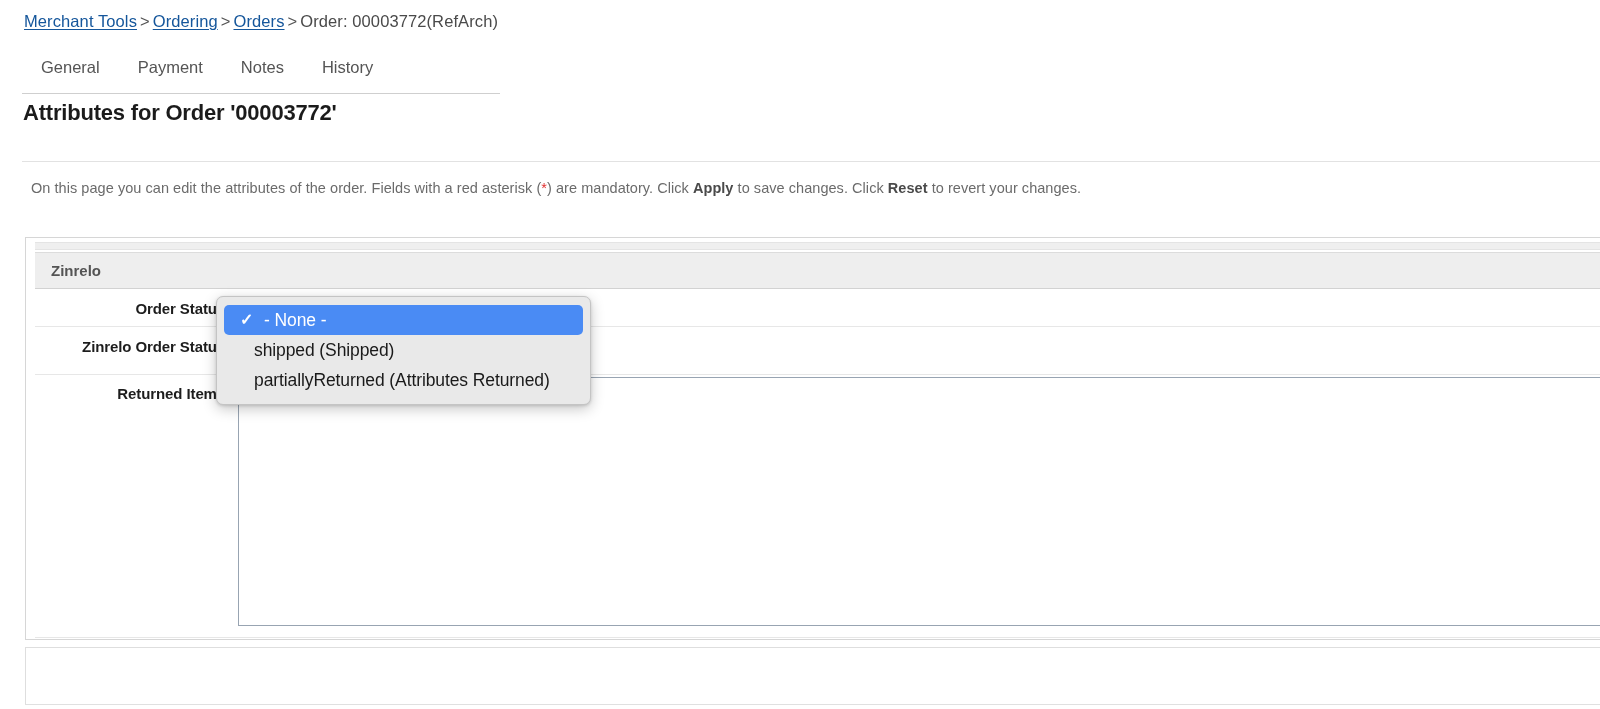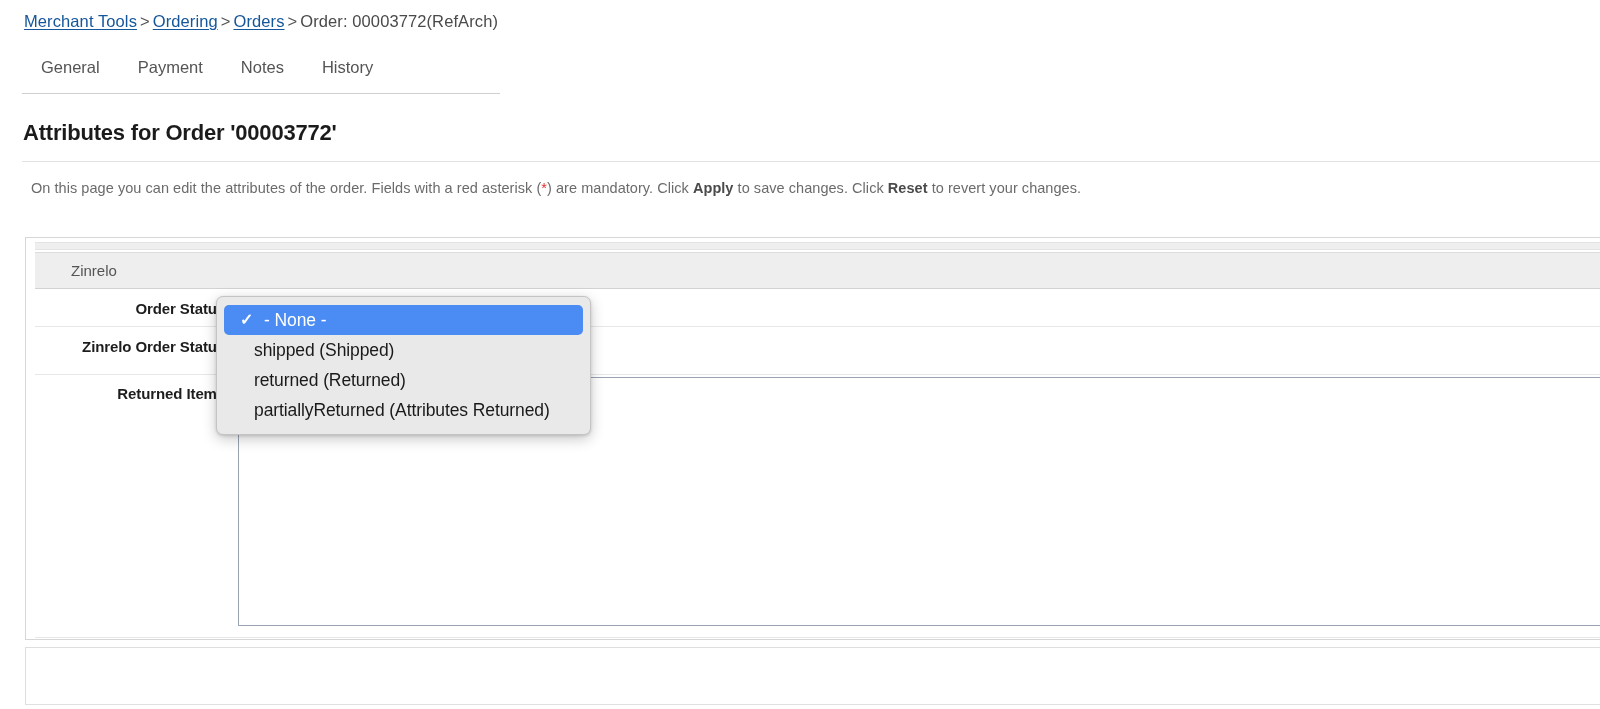--- a/index.html
+++ b/index.html
@@ -76,21 +76,21 @@
     border: 1px solid #cfcfcf;
     border-bottom: 1px solid #ffffff;
     border-top-left-radius: 6px;
     border-top-right-radius: 6px;
   }
 
   
   .page-title {
     position: absolute;
     left: 23px;
-    top: 120px;
+    top: 100px;
     font-size: 22px;
     font-weight: bold;
     color: #1b1b1b;
     letter-spacing: -0.2px;
   }
   .title-rule {
     position: absolute;
     left: 22px;
     top: 161px;
     width: 1578px;
@@ -143,24 +143,23 @@
     height: 37px;
     background: #eeeeee;
     border-top: 1px solid #dcdcdc;
     border-bottom: 1px solid #d2d2d2;
     box-sizing: border-box;
     display: flex;
     align-items: center;
   }
   .panel-head-title {
     font-size: 15px;
-    font-weight: normal;
+    font-weight: bold;
     color: #545454;
-    padding-left: 24px;
-    margin-left: 12px;
+    padding-left: 16px;
   }
 
   
   .form-body {
     position: absolute;
     left: 9px;
     top: 51px;
     width: 1591px;
     height: 350px;
   }
@@ -356,20 +355,17 @@
 
   <div class="dropdown">
     <div class="dd-item selected">
       <span class="dd-check">✓</span>
       <span>- None -</span>
     </div>
     <div class="dd-item">
       <span>shipped (Shipped)</span>
     </div>
     <div class="dd-item">
-      <span>returned (Returned)</span>
-    </div>
-    <div class="dd-item">
       <span>partiallyReturned (Attributes Returned)</span>
     </div>
   </div>
 
 </div>
 
 </body></html>

